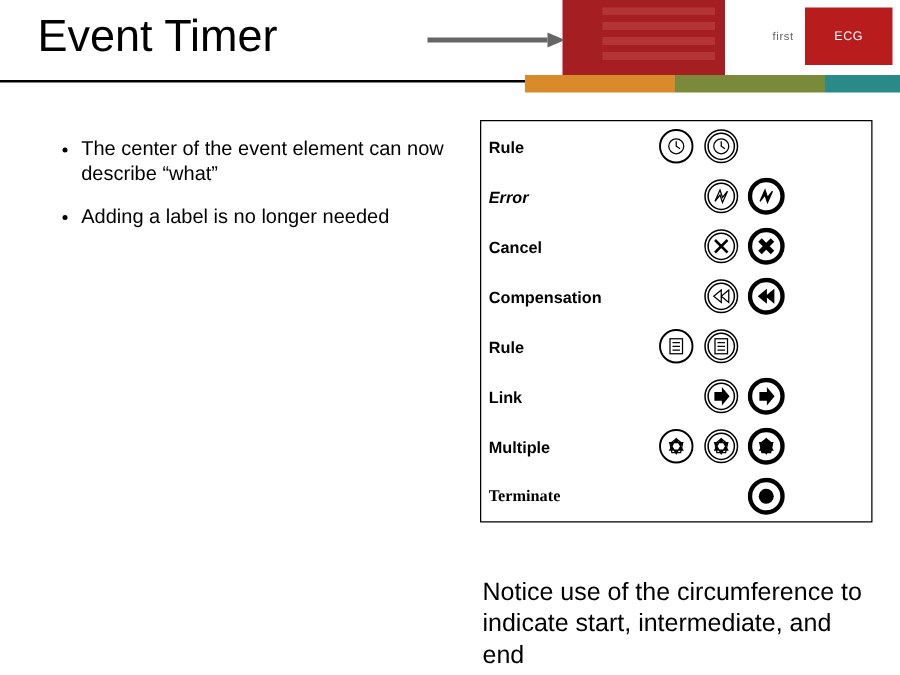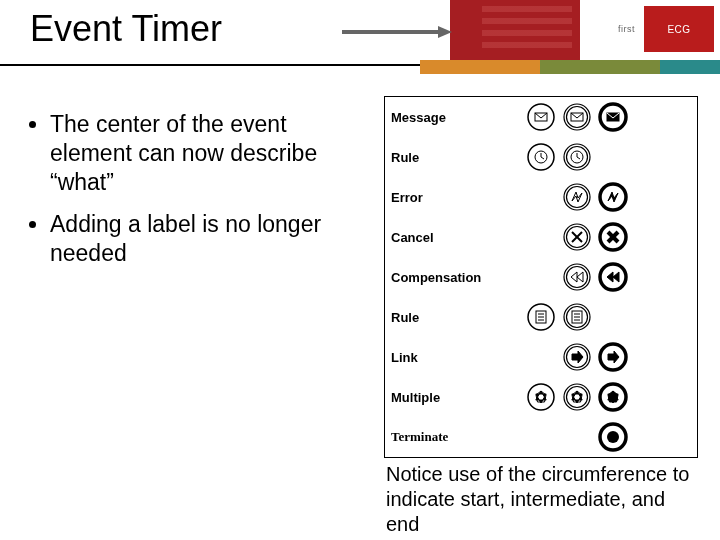--- a/index.html
+++ b/index.html
@@ -11,21 +11,21 @@
   .red-block::before{content:"";position:absolute;right:8px;top:6px;width:90px;height:46px;background:repeating-linear-gradient(#c55 0 6px,#a51e22 6px 12px);opacity:.4}
   .logo{position:absolute;right:6px;top:6px;width:70px;height:46px;background:#b91c1c;display:flex;align-items:center;justify-content:center;color:#fff;font-size:10px;letter-spacing:.5px}
   .logo::before{content:"first";position:absolute;left:-26px;top:18px;font-size:9px;color:#666}
   .bar{position:absolute;top:60px;height:14px}
   .bar.orange{right:180px;width:120px;background:#d98a2b}
   .bar.olive{right:60px;width:120px;background:#7a8a3a}
   .bar.teal{right:0;width:60px;background:#2a8a8a}
   .arrow{position:absolute;top:26px;right:268px;width:110px;height:12px}
   .arrow .shaft{position:absolute;left:0;top:4px;width:96px;height:4px;background:#666}
   .arrow .head{position:absolute;right:0;top:0;width:0;height:0;border-left:14px solid #666;border-top:6px solid transparent;border-bottom:6px solid transparent}
-  .bullets{position:absolute;left:28px;top:110px;width:330px;font-size:23px;line-height:1.25}
+  .bullets{position:absolute;left:43px;top:110px;width:330px;font-size:16px;line-height:1.25}
   .bullets ul{margin:0;padding-left:22px}
   .bullets li{margin-bottom:14px}
   .table-wrap{position:absolute;right:22px;top:96px;width:312px;border:1px solid #000;background:#fff}
   table{border-collapse:collapse;width:100%}
   td{padding:3px 6px;font-size:13px;font-weight:700;vertical-align:middle;height:34px}
   td.icons{font-weight:400;text-align:left;white-space:nowrap}
   .caption{position:absolute;right:22px;top:462px;width:312px;font-size:20px;line-height:1.25}
   svg{vertical-align:middle;margin:0 3px}
 </style>
 </head>
@@ -51,61 +51,38 @@
     <ul>
       <li>The center of the event element can now describe “what”</li>
       <li>Adding a label is no longer needed</li>
     </ul>
   </div>
 
   <div class="table-wrap">
     <table>
         <tbody id="evt-body">
           <tr>
-            <td style="width: 120px;">Message</td>
-            <td class="icons"><svg width="30" height="30" viewBox="-15 -15 30 30">
-                <circle r="13" fill="none" stroke="#000" stroke-width="1.5"></circle>
-                <g>
-                  <rect x="-6" y="-4" width="12" height="8" fill="none" stroke="#000"></rect>
-                  <path d="M-6,-4 L0,1 L6,-4" fill="none" stroke="#000"></path>
-                </g>
-              </svg><svg width="30" height="30" viewBox="-15 -15 30 30">
-                <circle r="13" fill="none" stroke="#000" stroke-width="1.2"></circle>
-                <circle r="10.5" fill="none" stroke="#000" stroke-width="1.2"></circle>
-                <g>
-                  <rect x="-6" y="-4" width="12" height="8" fill="none" stroke="#000"></rect>
-                  <path d="M-6,-4 L0,1 L6,-4" fill="none" stroke="#000"></path>
-                </g>
-              </svg><svg width="30" height="30" viewBox="-15 -15 30 30">
-                <circle r="13" fill="none" stroke="#000" stroke-width="3.5"></circle>
-                <g>
-                  <rect x="-6" y="-4" width="12" height="8" fill="#000" stroke="#000"></rect>
-                  <path d="M-6,-4 L0,1 L6,-4" fill="none" stroke="#fff"></path>
-                </g>
-              </svg></td>
-          </tr>
-          <tr>
             <td style="width: 120px;">Rule</td>
             <td class="icons"><svg width="30" height="30" viewBox="-15 -15 30 30">
                 <circle r="13" fill="none" stroke="#000" stroke-width="1.5"></circle>
                 <g>
                   <circle r="6" fill="none" stroke="#000"></circle>
                   <path d="M0,-4 L0,0 L3,2" fill="none" stroke="#000"></path>
                 </g>
               </svg><svg width="30" height="30" viewBox="-15 -15 30 30">
                 <circle r="13" fill="none" stroke="#000" stroke-width="1.2"></circle>
                 <circle r="10.5" fill="none" stroke="#000" stroke-width="1.2"></circle>
                 <g>
                   <circle r="6" fill="none" stroke="#000"></circle>
                   <path d="M0,-4 L0,0 L3,2" fill="none" stroke="#000"></path>
                 </g>
               </svg><span style="display:inline-block;width:36px"></span></td>
           </tr>
           <tr>
-            <td style="width: 120px;">Error</td>
+            <td style="width: 120px; font-style: italic;">Error</td>
             <td class="icons"><span style="display:inline-block;width:36px"></span><svg width="30" height="30" viewBox="-15 -15 30 30">
                 <circle r="13" fill="none" stroke="#000" stroke-width="1.2"></circle>
                 <circle r="10.5" fill="none" stroke="#000" stroke-width="1.2"></circle>
                 <g>
                   <path d="M-5,4 L-1,-5 L1,1 L5,-4 L1,5 L-1,-1 Z" fill="none" stroke="#000"></path>
                 </g>
               </svg><svg width="30" height="30" viewBox="-15 -15 30 30">
                 <circle r="13" fill="none" stroke="#000" stroke-width="3.5"></circle>
                 <g>
                   <path d="M-5,4 L-1,-5 L1,1 L5,-4 L1,5 L-1,-1 Z" fill="#000" stroke="#000"></path>

